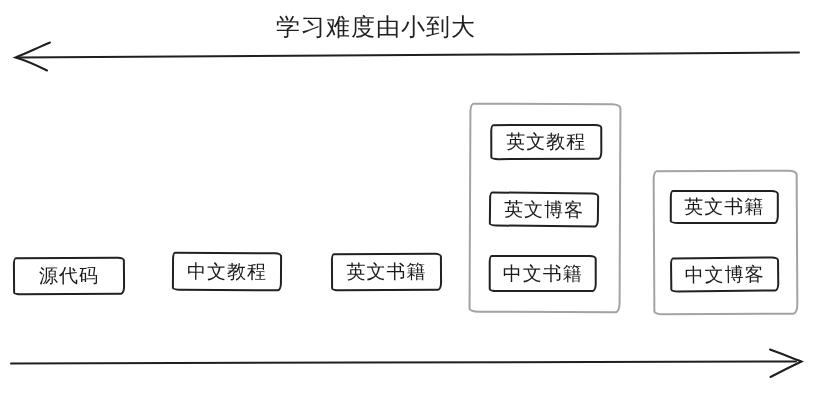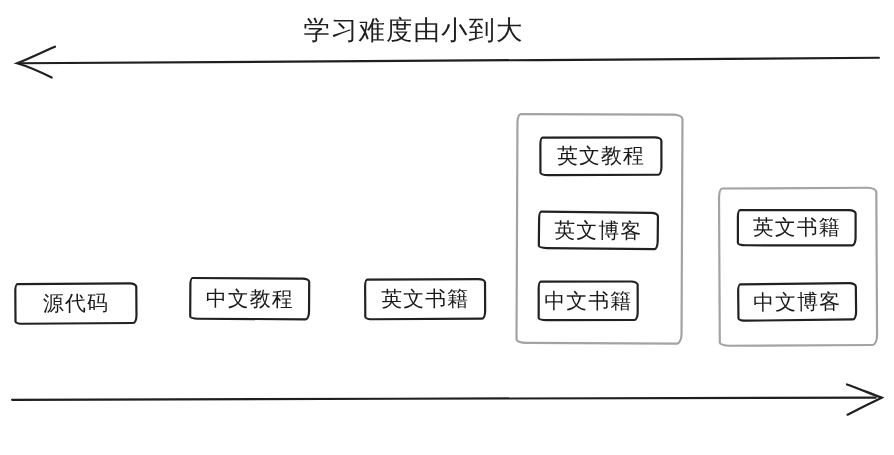--- a/index.html
+++ b/index.html
@@ -48,21 +48,21 @@
     background: #ffffff;
   }
   
   .n-source   { left: 13px;  top: 257px; width: 112px; height: 38px; transform: rotate(-0.4deg); }
   .n-official { left: 172px; top: 252px; width: 110px; height: 39px; transform: rotate(0.3deg); }
   .n-enbooks  { left: 331px; top: 253px; width: 111px; height: 38px; transform: rotate(-0.3deg); }
   
   .g-one { left: 469px; top: 103px; width: 152px; height: 210px; transform: rotate(0.25deg); }
   .g-one .n-entut  { left: 19px; top: 19px;  width: 112px; height: 36px; transform: rotate(-0.4deg); }
   .g-one .n-enblog { left: 18px; top: 87px;  width: 110px; height: 35px; transform: rotate(0.35deg); }
-  .g-one .n-cnbook { left: 18px; top: 150px; width: 92px; height: 37px; transform: rotate(-0.3deg); }
+  .g-one .n-cnbook { left: 18px; top: 150px; width: 108px; height: 37px; transform: rotate(-0.3deg); }
   
   .g-two { left: 653px; top: 170px; width: 145px; height: 145px; transform: rotate(-0.3deg); }
   .g-two .n-cntut  { left: 15px; top: 18px; width: 109px; height: 34px; transform: rotate(0.35deg); }
   .g-two .n-cnblog { left: 15px; top: 85px; width: 109px; height: 35px; transform: rotate(-0.35deg); }
 </style>
 </head>
 <body>
 
 <div class="canvas">
 

